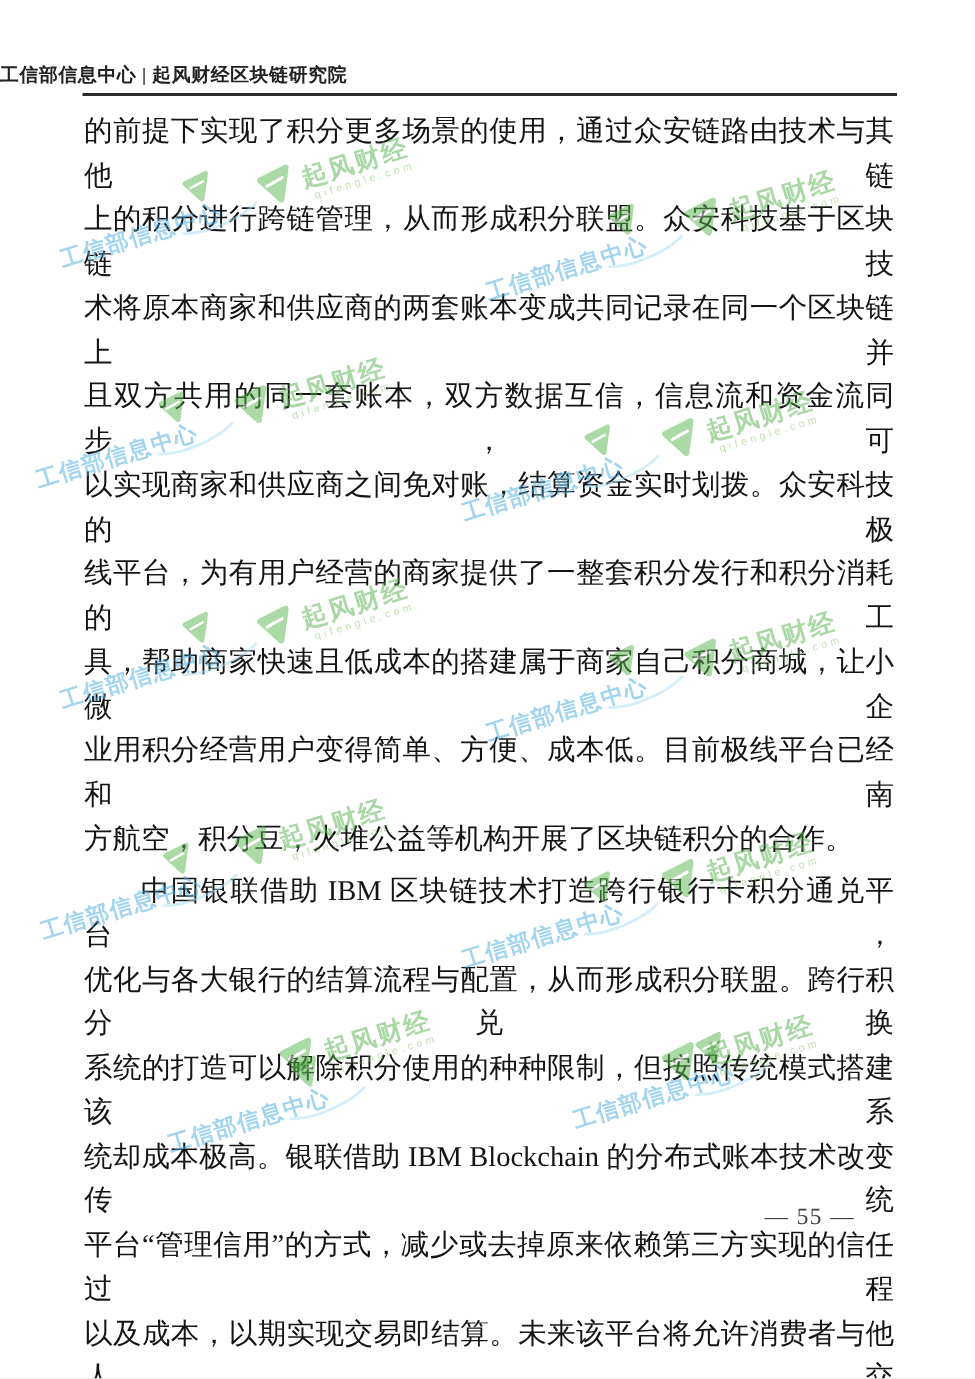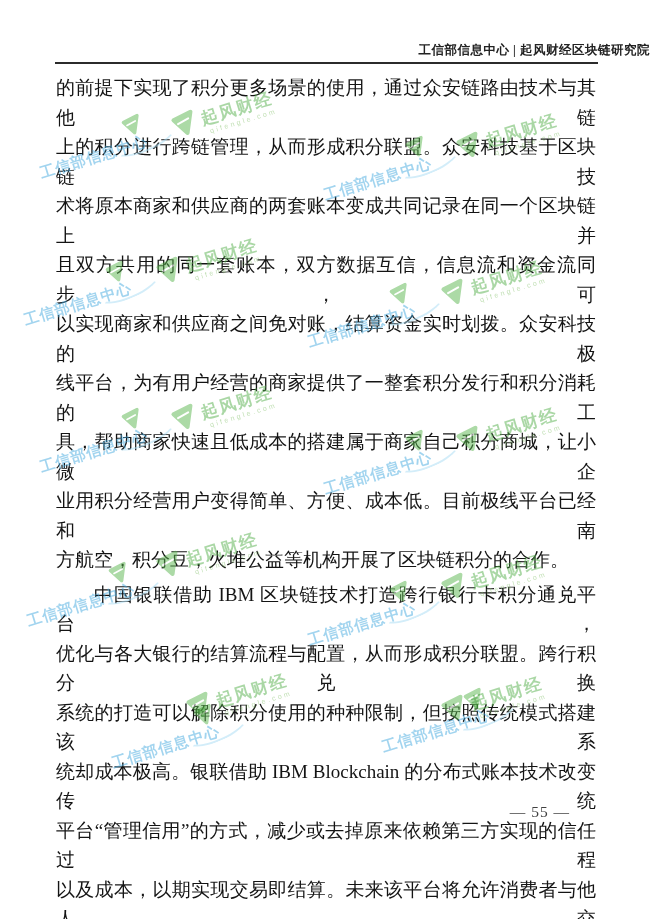--- a/index.html
+++ b/index.html
@@ -8,21 +8,21 @@
     width:650px; height:919px;
     margin:0 auto;
     background:#ffffff;
     font-family:"Liberation Serif","DejaVu Serif",serif;
     color:#1a1a1a;
     overflow:hidden;
   }
   
   .header-title {
     position:absolute; top:42px; left:0; right:0;
-    text-align:right;
+    text-align:left;
     font-size:12.5px; font-weight:bold; color:#222;
     letter-spacing:0.5px;
   }
   .header-rule {
     position:absolute; top:62px; left:55px; width:543px; height:2px;
     background:#2b2b2b;
   }
   
   .page-body {
     position:absolute; top:73px; left:56px; width:540px;

